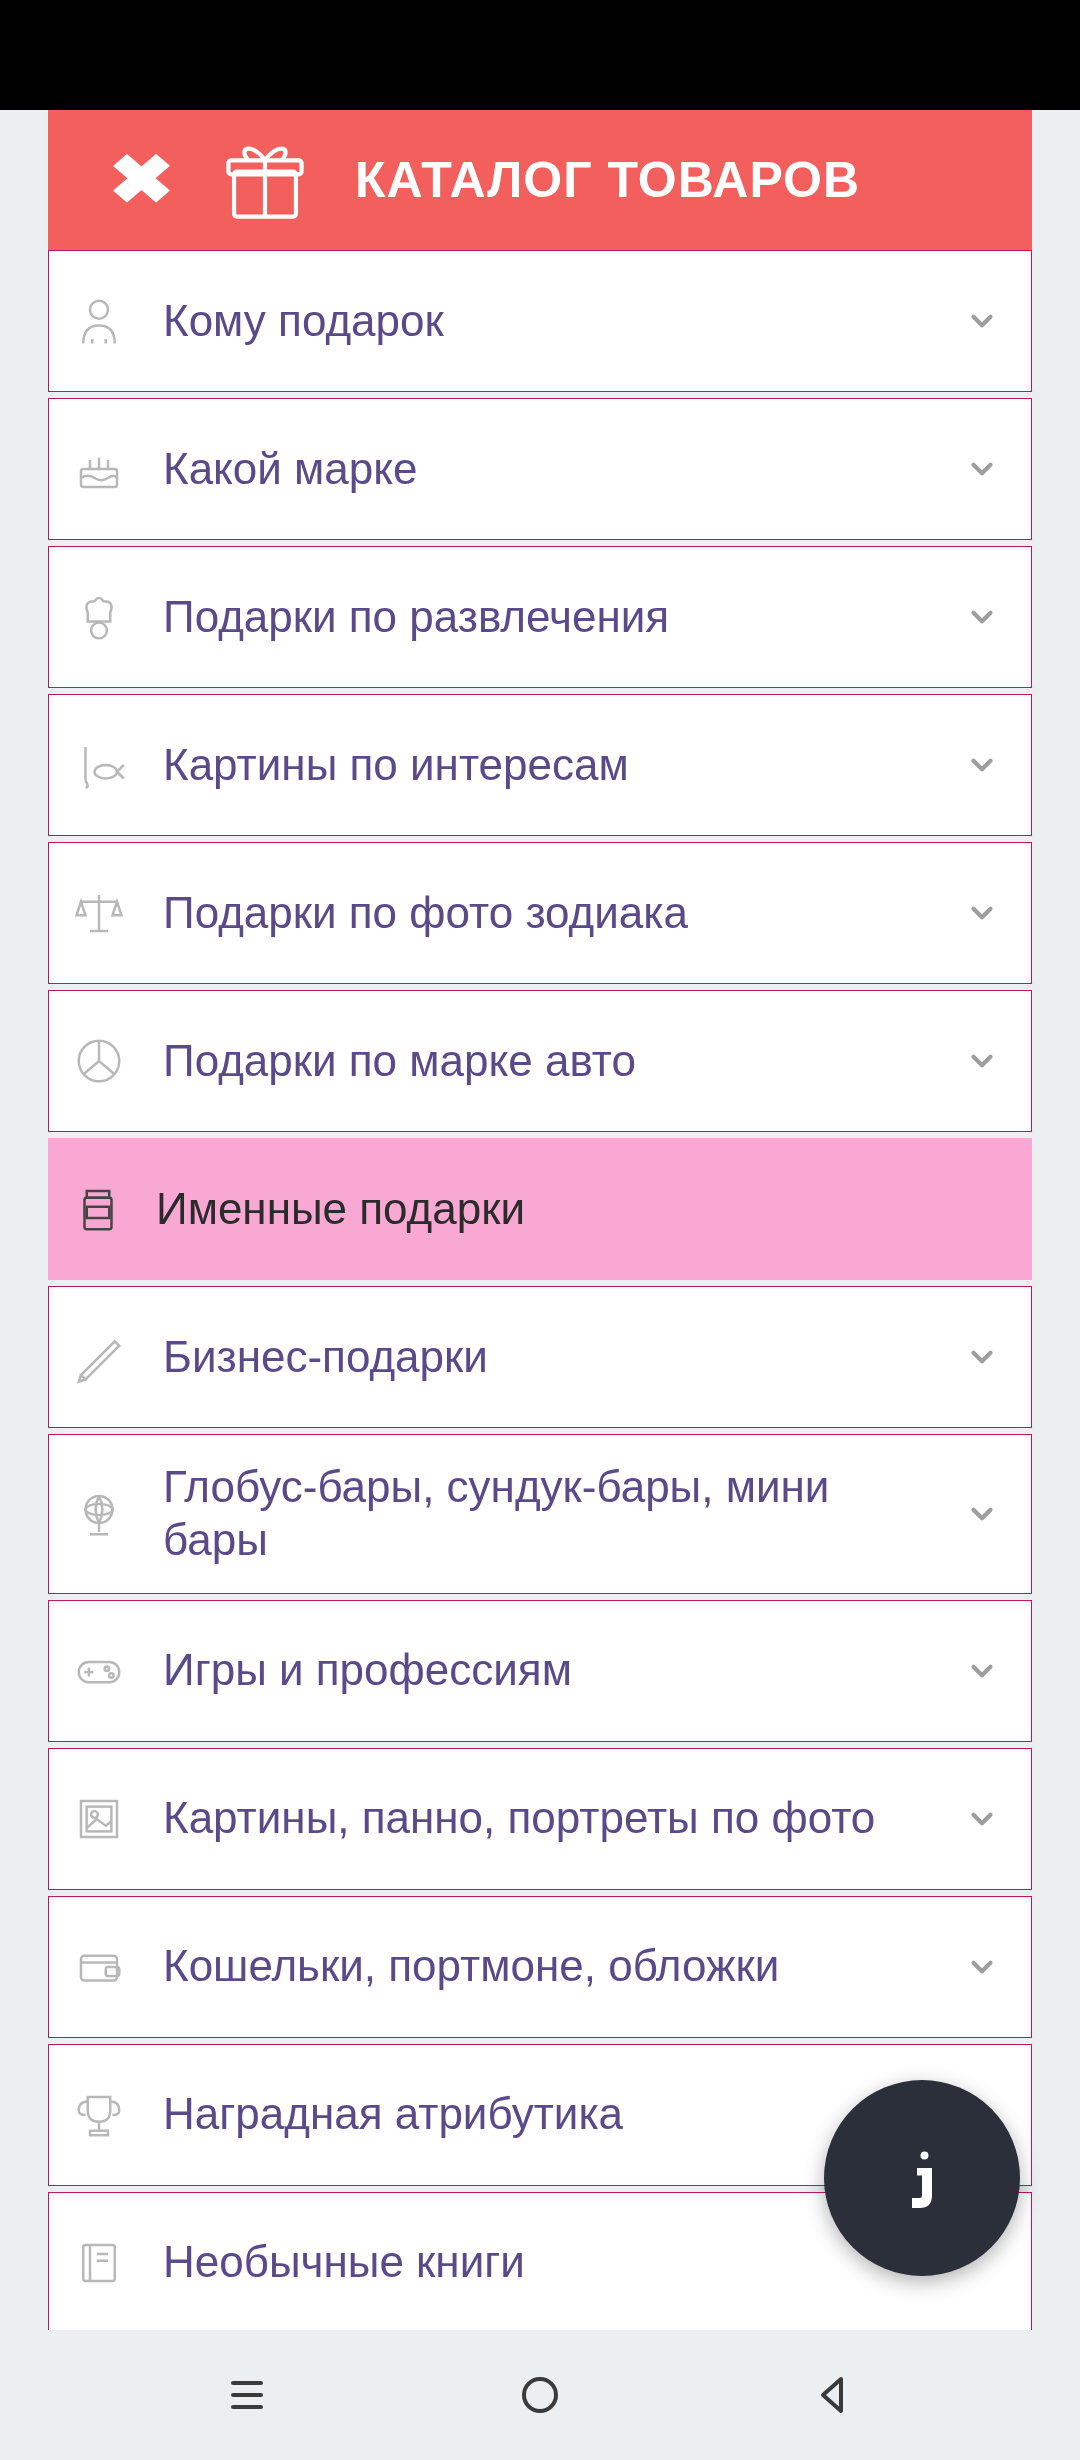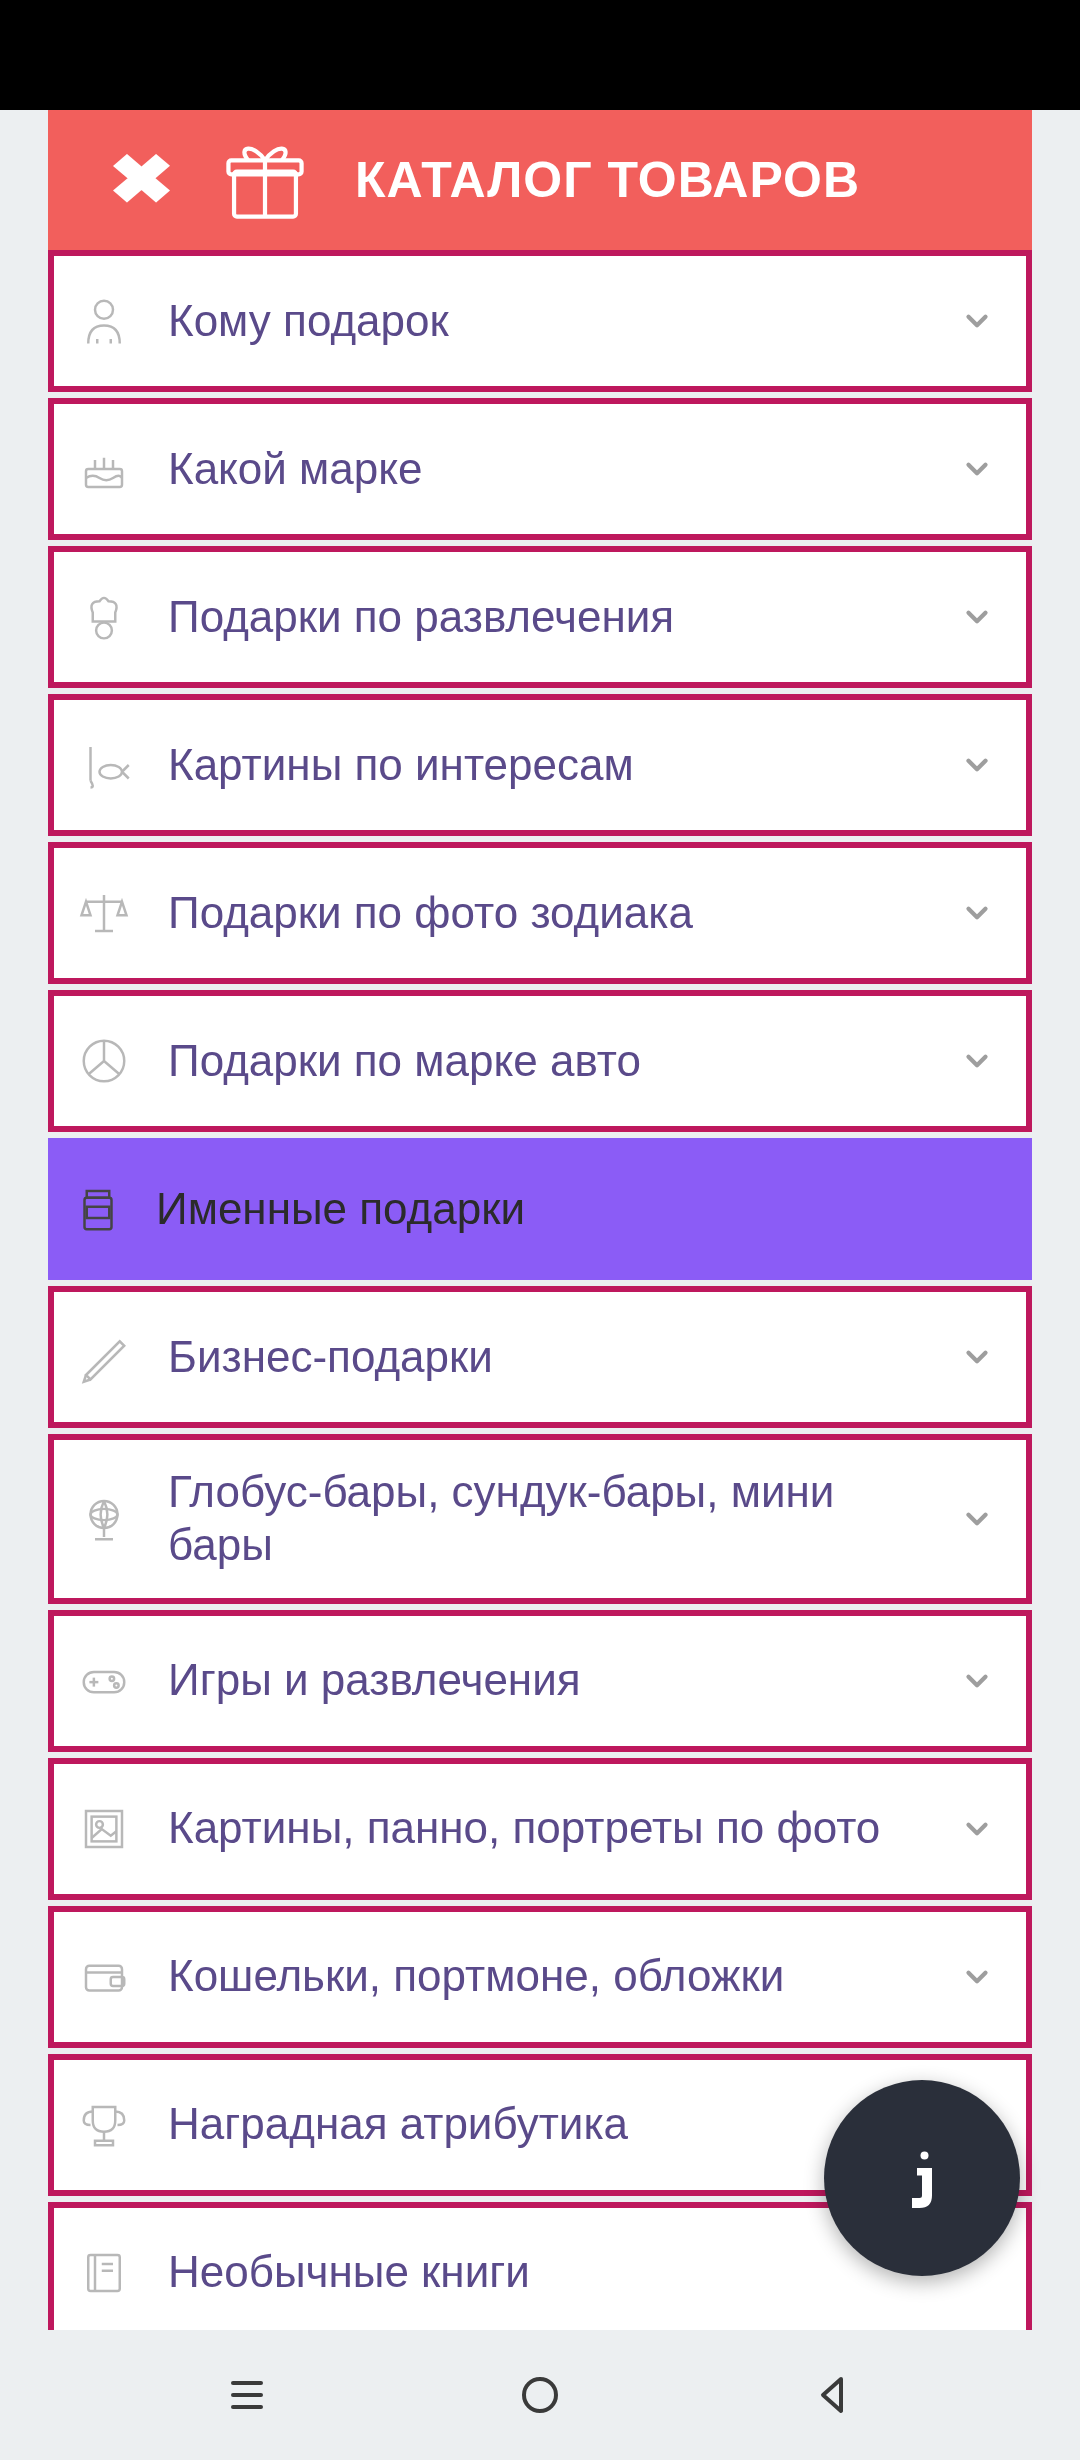--- a/index.html
+++ b/index.html
@@ -11,24 +11,24 @@
   .catalog-header {
     height: 140px; background: #f25f5c; display: flex; align-items: center;
     padding: 0 30px 0 60px; gap: 40px;
   }
   .close-icon { color: #fff; font-size: 80px; font-weight: 900; cursor: pointer; line-height: 1; transform: scaleY(0.85); }
   .gift-icon { width: 100px; height: 100px; display: flex; align-items: center; justify-content: center; }
   .gift-icon svg { width: 90px; height: 90px; }
   .catalog-title { color: #fff; font-size: 50px; font-weight: 700; letter-spacing: 1px; }
   .catalog-list { background: #eceff1; }
   .cat-item {
-    background: #fff; min-height: 142px; border: 6px solid #be185d; margin-bottom: 6px;
+    background: #fff; min-height: 142px; border: 1px solid #be185d; margin-bottom: 6px;
     display: flex; align-items: center; padding: 26px 24px 26px 20px; gap: 34px; cursor: pointer;
   }
-  .cat-item.selected { background: #8b5cf6; border: none; gap: 28px; }
+  .cat-item.selected { background: #f9a8d4; border: none; gap: 28px; }
   .cat-item.selected .cat-label { color: #2b2b2b; }
   .cat-icon { width: 60px; height: 60px; flex: 0 0 60px; display: flex; align-items: center; justify-content: center; color: #b8b8b8; }
   .cat-item.selected .cat-icon { color: #444; }
   .cat-icon svg { width: 54px; height: 54px; }
   .cat-label { flex: 1 1 auto; color: #5a4a8a; font-size: 44px; font-weight: 500; line-height: 1.2; }
   .chevron { flex: 0 0 50px; color: #9e9e9e; font-size: 40px; display: flex; align-items: center; justify-content: center; }
   .chevron svg { width: 34px; height: 34px; }
   .chat-fab {
     position: absolute; right: 60px; bottom: 54px; width: 196px; height: 196px; border-radius: 50%;
     background: #2a2f3a; display: flex; align-items: center; justify-content: center; color: #fff;
@@ -202,21 +202,21 @@
           <div class="cat-item">
             <div class="cat-icon">
               <svg viewBox="0 0 48 48" fill="none" stroke="currentColor" stroke-width="2.2">
                 <rect x="6" y="16" width="36" height="18" rx="9"></rect>
                 <line x1="15" y1="21" x2="15" y2="29"></line>
                 <line x1="11" y1="25" x2="19" y2="25"></line>
                 <circle cx="31" cy="22" r="2"></circle>
                 <circle cx="35" cy="28" r="2"></circle>
               </svg>
             </div>
-            <div class="cat-label">Игры и развлечения</div>
+            <div class="cat-label">Игры и профессиям</div>
             <div class="chevron">
               <svg viewBox="0 0 48 48" fill="none" stroke="currentColor" stroke-width="6" stroke-linecap="round" stroke-linejoin="round">
                 <path d="M12 18 L24 30 L36 18"></path>
               </svg>
             </div>
           </div>
           <div class="cat-item">
             <div class="cat-icon">
               <svg viewBox="0 0 48 48" fill="none" stroke="currentColor" stroke-width="2.2">
                 <rect x="8" y="8" width="32" height="32"></rect>

